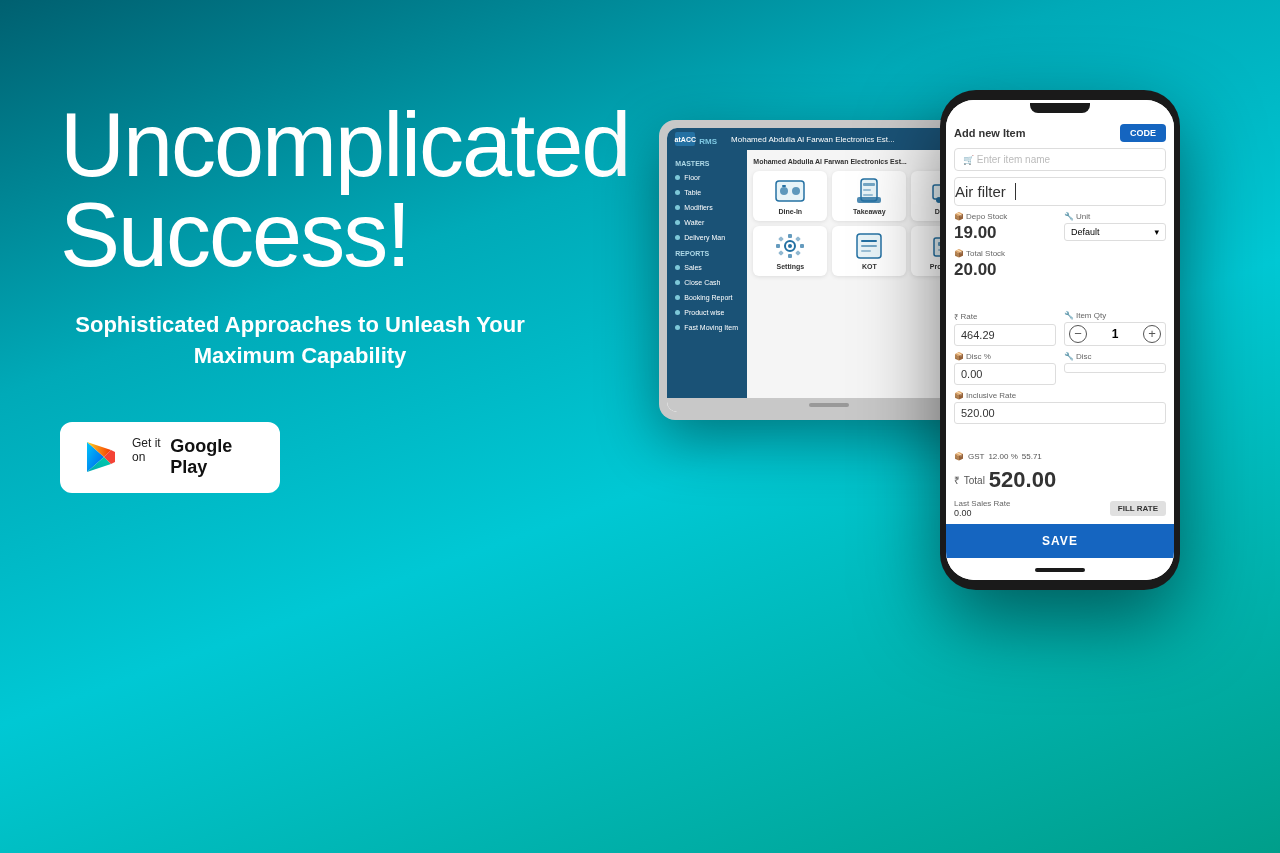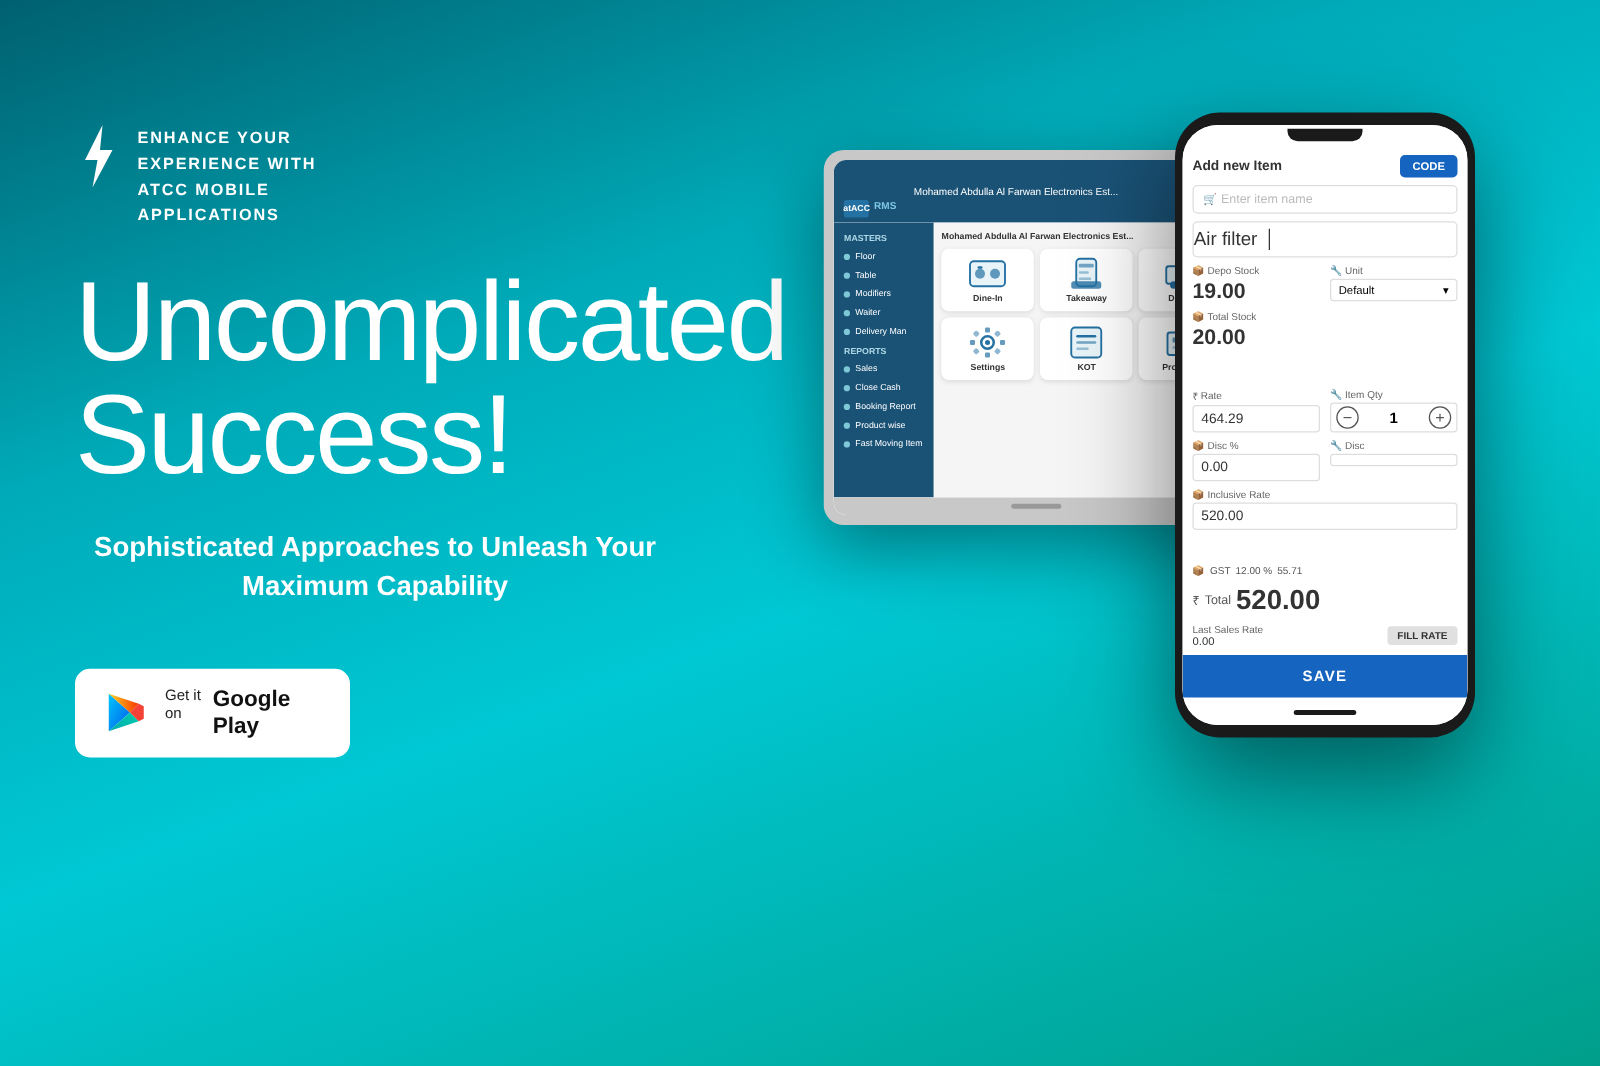--- a/index.html
+++ b/index.html
@@ -532,32 +532,20 @@
     }
   </style>
 </head>
 <body>
 
 <div class="bg-overlay"></div>
 
 <div class="content-wrapper">
 
   <div class="left-panel">
-    <div class="brand-header">
-
-      <svg class="brand-logo" viewBox="0 0 36 50" fill="none">
-        <polygon points="22,0 8,28 18,28 14,50 30,20 20,20" fill="white"></polygon>
-      </svg>
-      <div class="brand-text">
-        <span>ENHANCE YOUR</span><br>
-        <span>EXPERIENCE WITH</span><br>
-        <span>ATCC MOBILE</span><br>
-        <span>APPLICATIONS</span>
-      </div>
-    </div>
 
     <h1 class="main-heading">
       <span>Uncomplicated</span><br>
       <span>Success!</span>
     </h1>
 
     <p class="sub-heading">Sophisticated Approaches to Unleash Your Maximum Capability</p>
 
     <a class="google-play-btn" href="#">
 
@@ -587,21 +575,21 @@
       </div>
     </a>
   </div>
 
   <div class="right-panel">
 
     <div class="tablet-device">
       <div class="tablet-screen">
 
         <div class="tablet-header">
-          <div style="display:flex; align-items:flex-start; gap:4px;margin-top:28px;">
+          <div style="display:flex; align-items:flex-end; gap:4px;">
             <div style="width:20px; height:14px; background:#2471a3; border-radius:2px; display:flex; align-items:center; justify-content:center;">
               <span style="font-size:7px; font-weight:900; color:white;">atACC</span>
             </div>
             <span style="font-size:8px; color:#7ec8e3; font-weight:800;">RMS</span>
           </div>
           <span style="font-size:8px; color:white; margin-left:8px;">Mohamed Abdulla Al Farwan Electronics Est...</span>
           <div style="width:8px; height:8px; border-radius:50%; background:#7ec8d8; margin-left:auto;"></div>
         </div>
 
         <div class="tablet-body">

